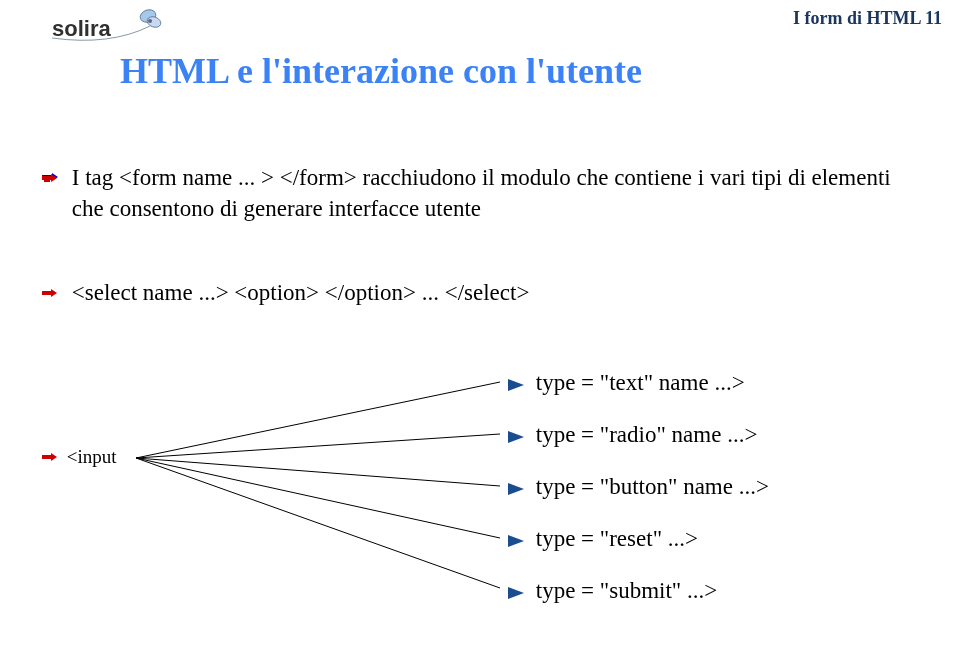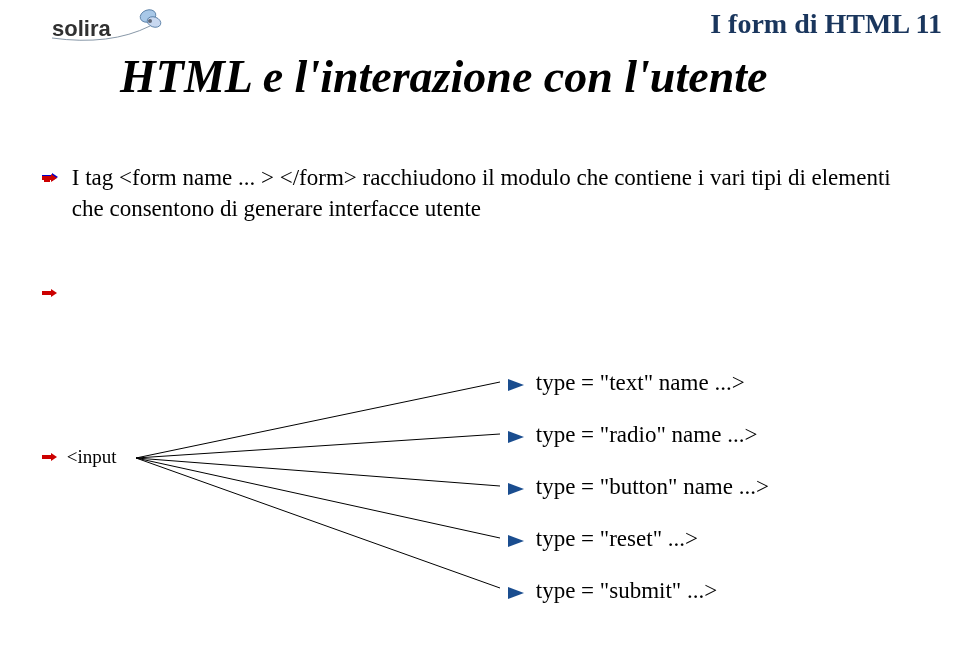--- a/index.html
+++ b/index.html
@@ -10,36 +10,35 @@
     font-family: Georgia, 'Times New Roman', serif;
     position: relative;
     overflow: hidden;
   }
   .header {
     position: absolute;
     top: 8px;
     right: 18px;
     color: #1a365d;
     font-weight: bold;
-    font-size: 28px;
+    font-size: 18px;
   }
   .logo {
     position: absolute;
     top: 6px;
     left: 14px;
     margin-left: 36px;
   }
   .title {
     position: absolute;
     top: 50px;
     left: 120px;
-    color: #000000;
+    color: #3b82f6;
     font-weight: bold;
-    font-size: 46px;
-    font-style: italic;
+    font-size: 36px;
   }
   .bullet1 {
     position: absolute;
     top: 162px;
     left: 42px;
     right: 56px;
     font-size: 23px;
     color: #000;
     line-height: 1.35;
   }
@@ -127,20 +126,21 @@
   </span>
   <span class="txt">I tag &lt;form name ... &gt; &lt;/form&gt; racchiudono il modulo che contiene i vari tipi di elementi che consentono di generare interfacce utente</span>
 </div>
 
 <div class="bullet2">
   <span class="arrow">
     <svg class="bullet-arrow-svg" width="16" height="14" viewBox="0 0 16 14">
       <path d="M0 3 L9 3 L9 1 L15 5 L9 9 L9 7 L0 7 Z" fill="#cc0000"></path>
     </svg>
   </span>
+  <span>&lt;select name ...&gt; &lt;option&gt; &lt;/option&gt; ... &lt;/select&gt;</span>
 </div>
 
 <div class="input-label">
   <svg class="bullet-arrow-svg" width="16" height="14" viewBox="0 0 16 14">
     <path d="M0 3 L9 3 L9 1 L15 5 L9 9 L9 7 L0 7 Z" fill="#cc0000"></path>
   </svg>
   <span>&lt;input</span>
 </div>
 
 <svg class="fan-svg" width="380" height="300">

